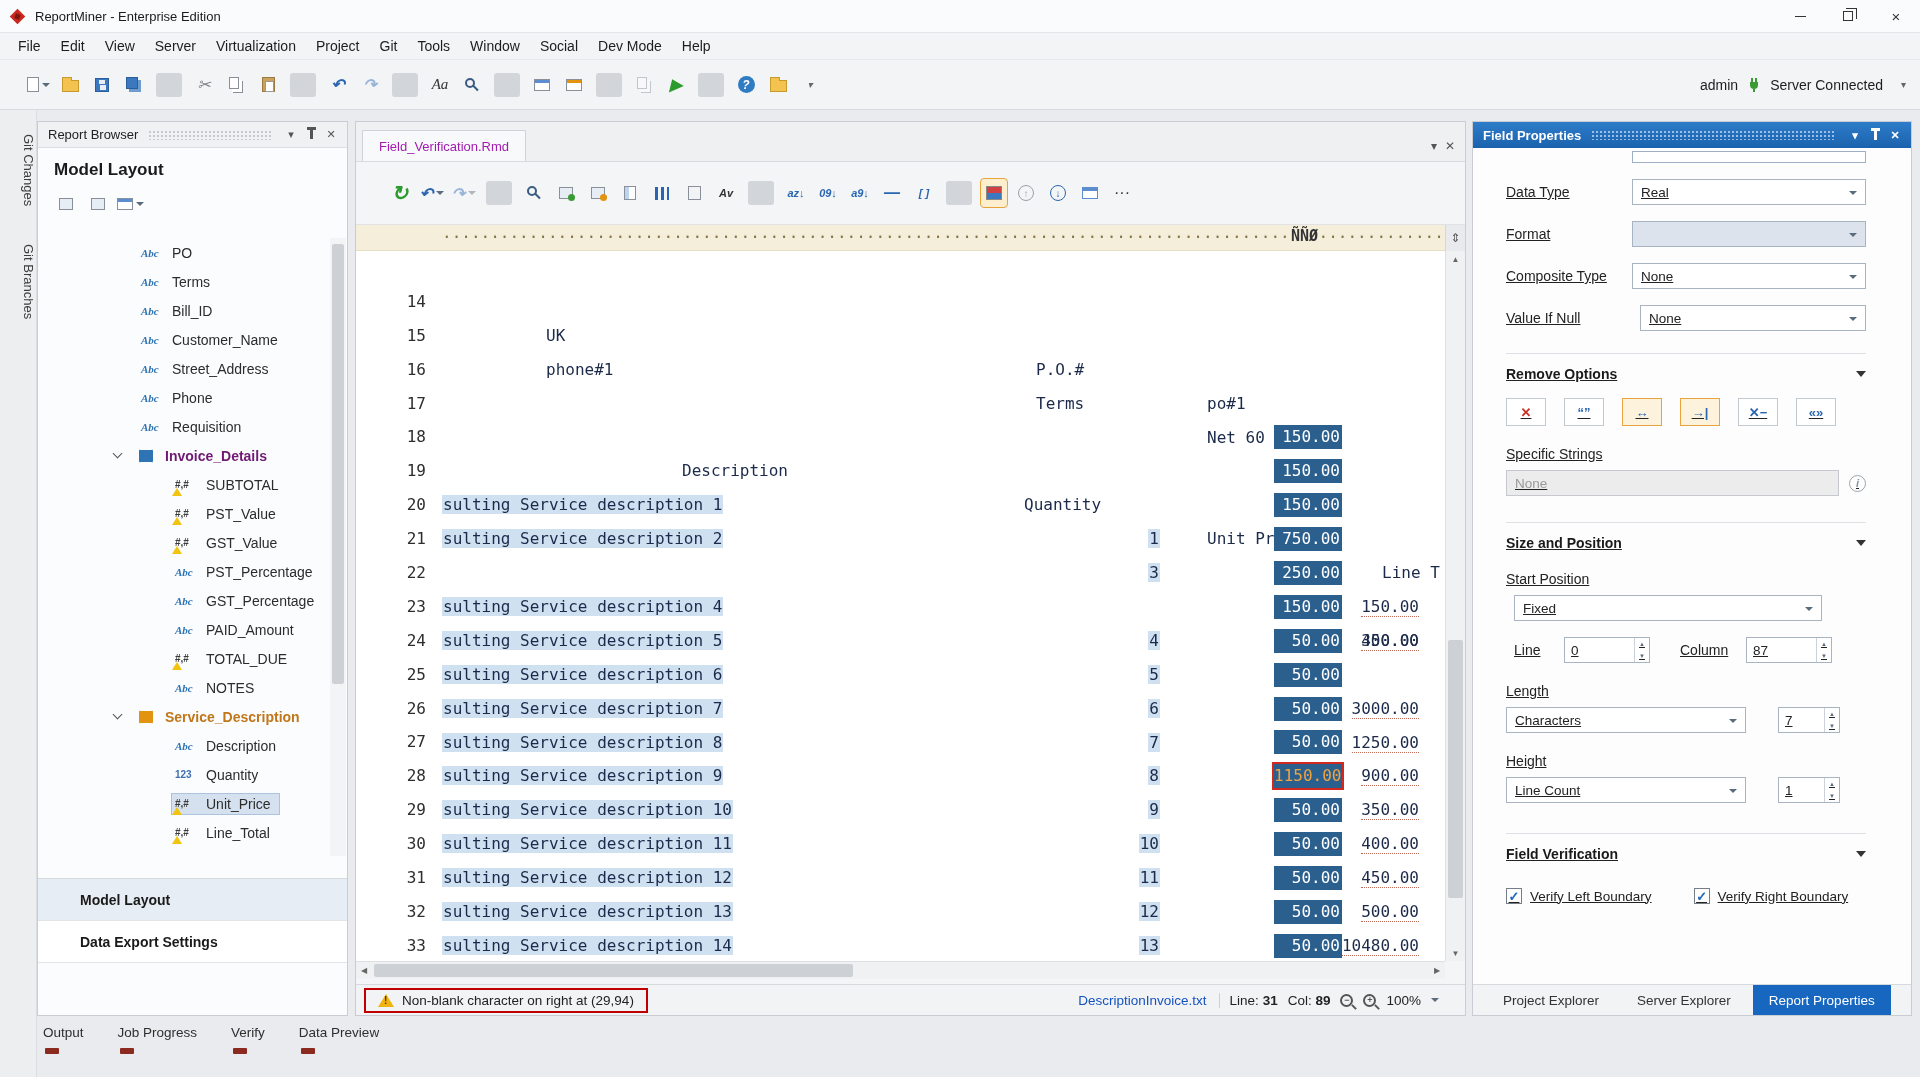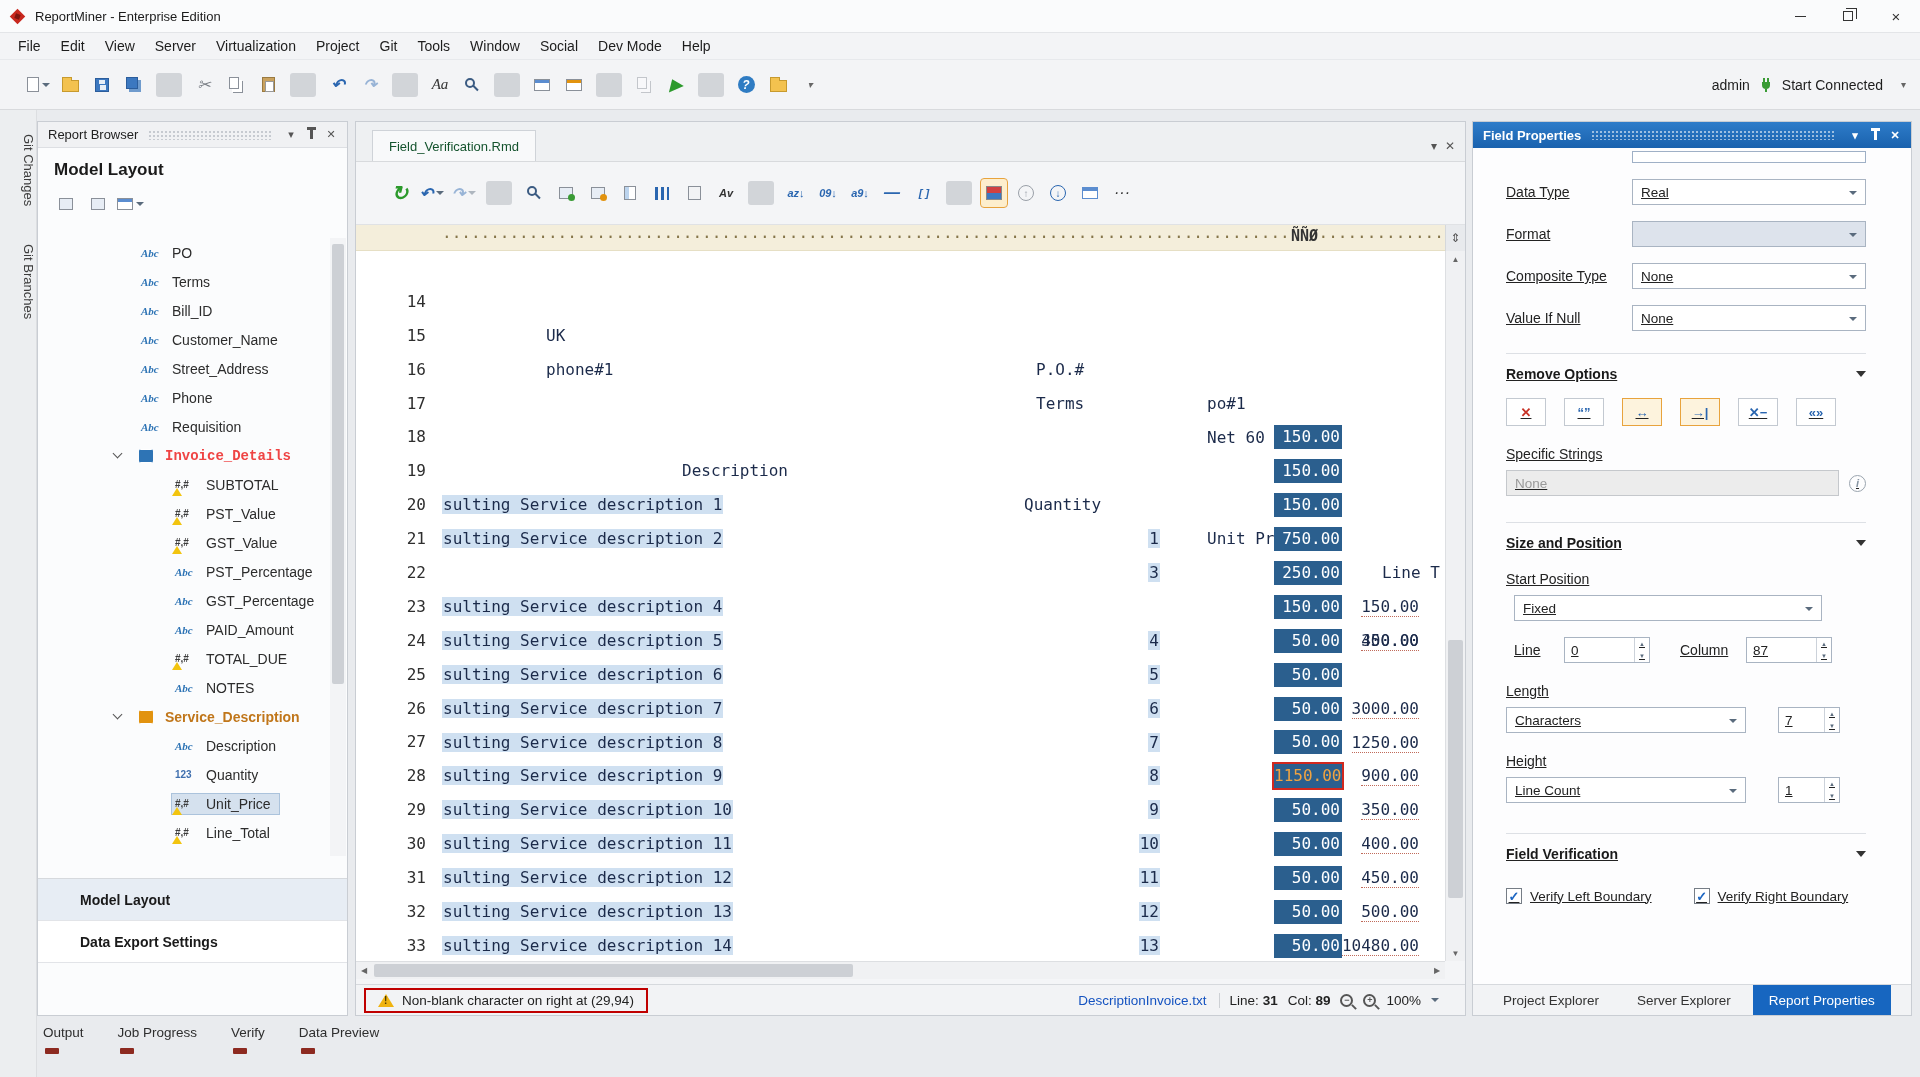--- a/index.html
+++ b/index.html
@@ -95,32 +95,32 @@
   .selected .titem { background:#d5e1ee; outline:1px solid #abc3dc; }
   .badge { position:relative; width:24px; display:inline-flex; justify-content:center; align-items:center; }
   .kind-abc .badge::before { content:"Abc"; color:#2e74b5; font-family:"Liberation Serif", serif; font-style:italic; font-weight:bold; font-size:11px; }
   .kind-num .badge::before { content:"#,#"; color:#3c3c3c; font-weight:bold; font-size:10px; }
   .kind-int .badge::before { content:"123"; color:#3f6fae; font-weight:bold; font-size:10px; }
   .warn .badge::after { content:""; position:absolute; left:-3px; bottom:-4px; border-left:5px solid transparent; border-right:5px solid transparent; border-bottom:8px solid #f2c40f; }
   .gbadge { width:14px; height:14px; border-radius:2px; }
   .gblue .gbadge { background:#2e74b5; box-shadow:inset 0 -5px 0 -4px #fff, inset 0 8px 0 -7px #fff; }
   .gorange .gbadge { background:#e2930f; box-shadow:inset 0 -5px 0 -4px #fff, inset 0 8px 0 -7px #fff; }
   .tlabel { font-size:14px; color:#2c2c2c; white-space:nowrap; }
-  .gblue .tlabel { color:#ef4444; font-weight:bold;font-family:Liberation Mono, monospace; }
+  .gblue .tlabel { color:#701a75; font-weight:bold; }
   .gorange .tlabel { color:#c0761a; font-weight:bold; }
   .rb-scroll { position:absolute; right:1px; top:116px; width:16px; height:618px; background:#f3f4f6; }
   .rb-thumb { position:absolute; left:2px; right:2px; top:6px; height:440px; background:#cdd0d5; border-radius:2px; }
   .rb-foot { position:absolute; left:0; right:0; top:756px; border-top:1px solid #d6d9dd; }
   .rb-foot-row { height:42px; display:flex; align-items:center; padding-left:42px; font-size:14px; font-weight:bold; color:#1a1a1a; border-bottom:1px solid #e2e4e8; background:#fff; }
   .rb-foot-row.active { background:#e7edf4; }
 
   
   .doc-panel { left:355px; top:121px; width:1111px; height:895px; background:#f4f5f7; }
   .tabstrip { position:absolute; left:0; right:0; top:0; height:40px; background:#eef0f2; border-bottom:1px solid #d8dadd; display:flex; align-items:flex-end; }
-  .doc-tab { margin-left:16px; height:31px; background:#f8f9fa; border:1px solid #cfd3d8; border-bottom:none; display:flex; align-items:center; padding:0 16px; font-size:13px; color:#14532d; }
+  .doc-tab { margin-left:6px; height:31px; background:#f8f9fa; border:1px solid #cfd3d8; border-bottom:none; display:flex; align-items:center; padding:0 16px; font-size:13px; color:#a21caf; }
   .tab-ctrls { margin-left:auto; display:flex; align-items:center; gap:8px; padding:0 10px 8px 0; color:#555; font-size:12px; }
   .dtoolbar { position:absolute; left:0; right:0; top:40px; height:63px; background:#f4f5f7; border-bottom:1px solid #e0e2e5; display:flex; align-items:center; padding-left:28px; }
   .ruler { position:absolute; left:0; right:0; top:103px; height:26px; background:#f4eedb; border-bottom:1px solid #e6dfc4; overflow:hidden; }
   .ruler-dots { position:absolute; left:86px; top:2px; font-family:"DejaVu Sans Mono", monospace; font-size:16px; color:#857549; letter-spacing:0; white-space:pre; }
   .ruler-label { position:absolute; left:933px; top:2px; font-family:"DejaVu Sans Mono", monospace; font-size:15px; font-weight:bold; color:#333; background:#f4eedb; padding:0 2px; }
   .splitter { position:absolute; right:0; top:103px; width:20px; height:26px; background:#e8eaed; border-left:1px solid #d5d8db; display:flex; align-items:center; justify-content:center; font-size:12px; color:#555; }
   .doc-content { position:absolute; left:0; right:20px; top:129px; bottom:54px; background:#fff; overflow:hidden; }
   .doc-row { position:relative; height:33.9px; line-height:33.9px; font-family:"DejaVu Sans Mono", monospace; font-size:16px; color:#1b2a4a; white-space:pre; }
   .ln { position:absolute; left:0; width:70px; text-align:right; color:#2e2e2e; }
   .cell { position:absolute; white-space:pre; }
@@ -337,21 +337,21 @@
         <i class="glyph">▾</i>
       </span>
     </span>
   <div class="admin-cluster">
     <span>admin</span>
     <svg width="16" height="16">
         <path d="M6 1v4M10 1v4" stroke="#3a9b35" stroke-width="2"></path>
         <path d="M4 5h8v3a4 4 0 0 1-8 0z" fill="#3a9b35"></path>
         <path d="M8 12v3" stroke="#3a9b35" stroke-width="2"></path>
       </svg>
-    <span>Start Connected</span>
+    <span>Server Connected</span>
     <span class="overflow-caret">▾</span>
   </div>
 </div>
 
 <div class="sidestrip">
 
     <span class="vtab">Git Changes</span>
 
     <span class="vtab">Git Branches</span>
   </div>
@@ -924,21 +924,21 @@
     <div class="fp-row">
       <span class="fp-label">Format</span>
       <span class="dd empty"></span>
     </div>
     <div class="fp-row">
       <span class="fp-label">Composite Type</span>
       <span class="dd">
           <span>None</span>
         </span>
     </div>
-    <div class="fp-row" style="margin-bottom:22px;">
+    <div class="fp-row" style="margin-bottom:22px;gap:8px;">
       <span class="fp-label">Value If Null</span>
       <span class="dd">
           <span>None</span>
         </span>
     </div>
 
     <div class="sec">
       <span>Remove Options</span>
       <span class="sec-caret"></span>
     </div>

